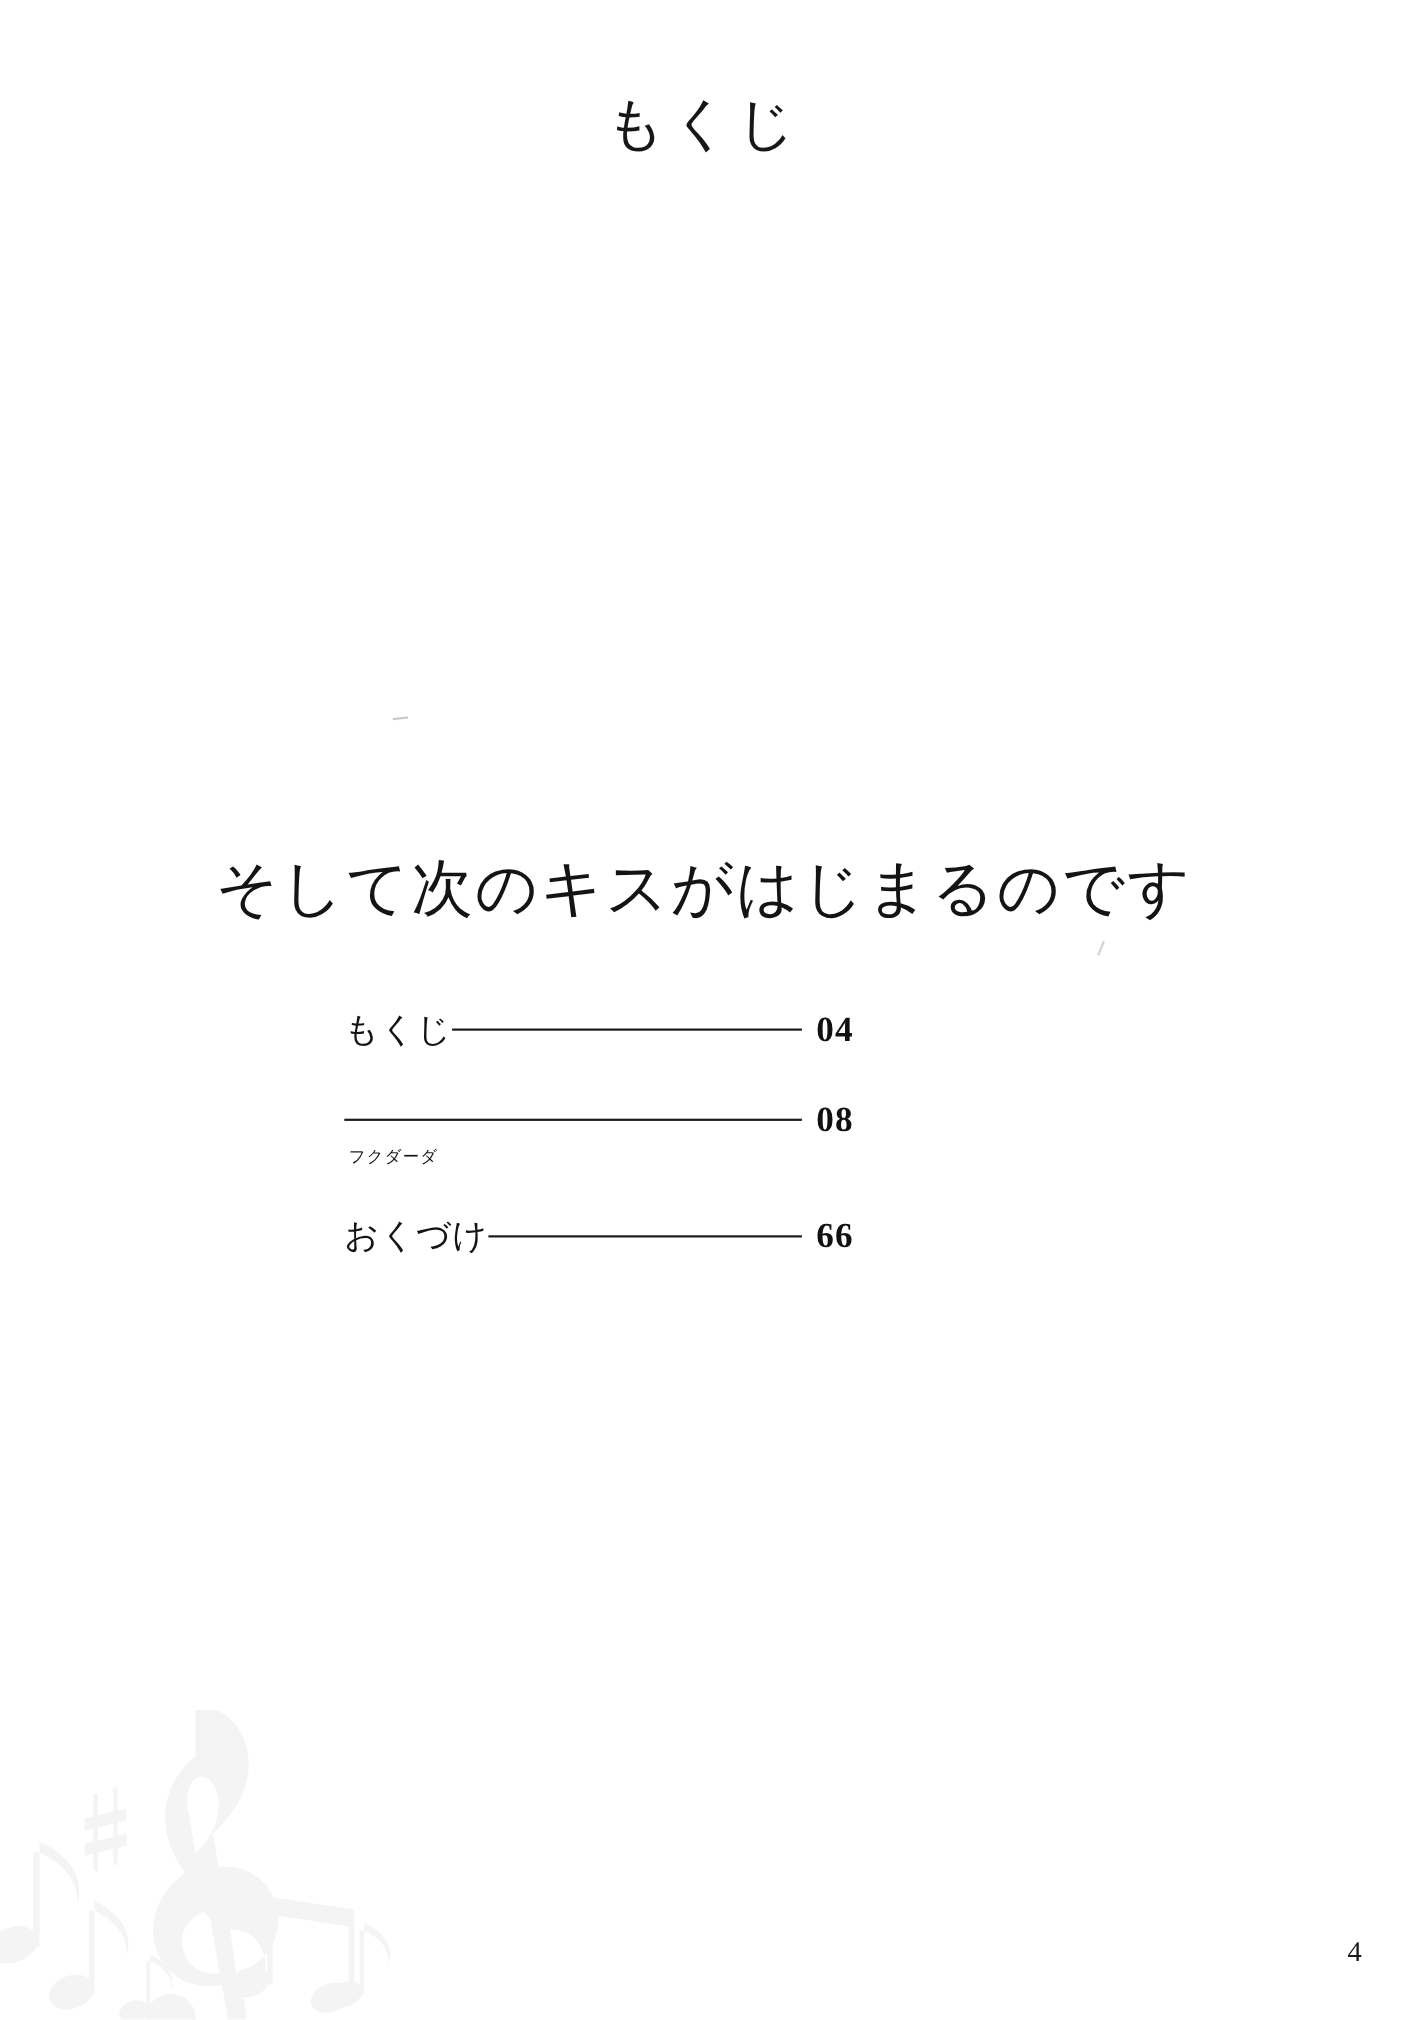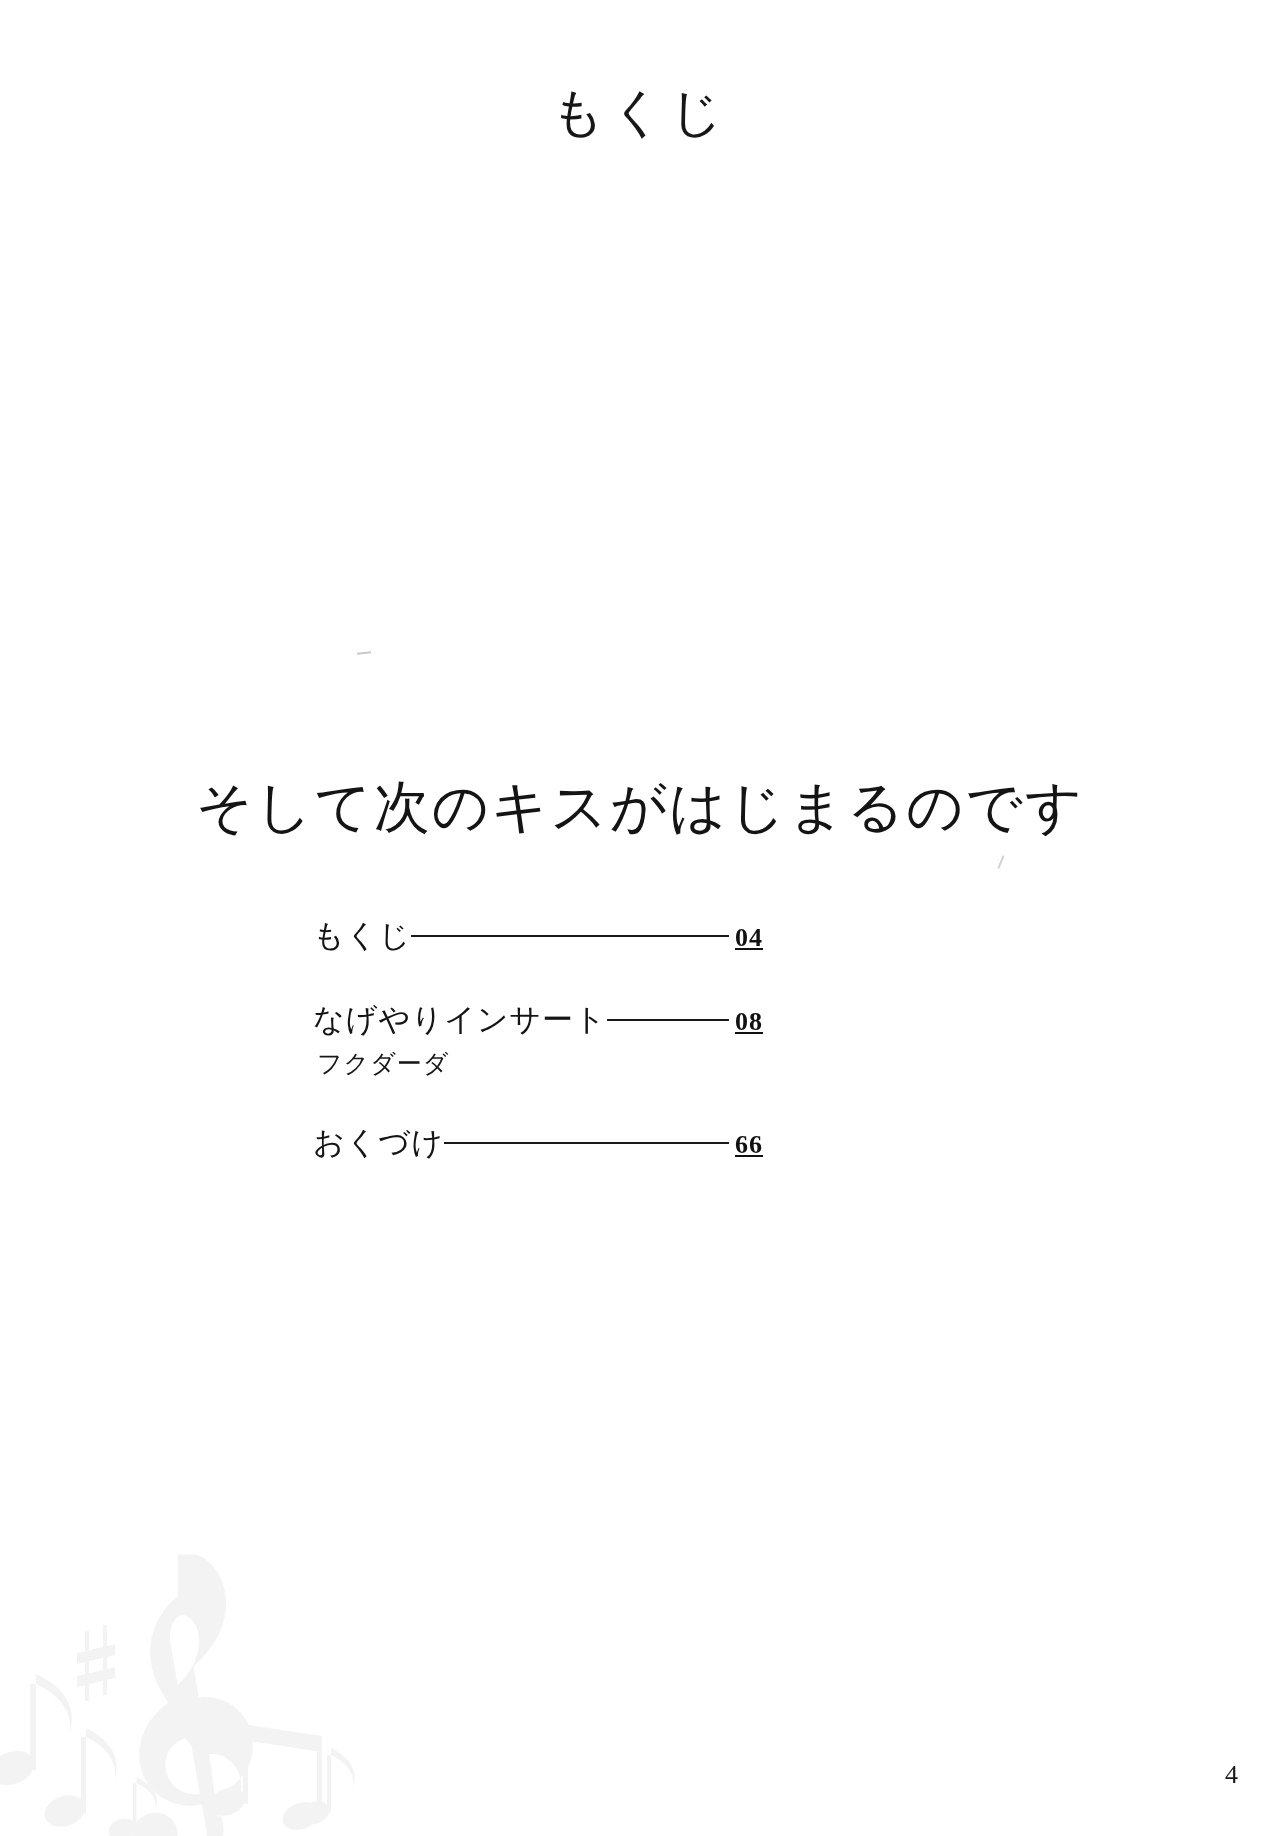--- a/index.html
+++ b/index.html
@@ -94,32 +94,31 @@
   }
   .toc-leader {
     flex: 1 1 auto;
     height: 0;
     border-bottom: 2.5px solid #1a1a1a;
     position: relative;
     top: -9px;
     margin: 0 6px 0 0;
   }
   .toc-page {
-    font-size: 26px;
+    font-size: 32px;
     font-family: "Liberation Serif", serif;
     font-weight: 700;
     letter-spacing: 1px;
     color: #111;
     white-space: nowrap;
     min-width: 48px;
-    text-align: left;
-    text-decoration: underline;
+    text-align: center;
   }
   .toc-author {
-    font-size: 25px;
+    font-size: 15px;
     font-family: "DejaVu Sans", sans-serif;
     letter-spacing: 1px;
     color: #171717;
     margin-top: 6px;
     margin-left: 4px;
   }
 
   
   .folio {
     position: absolute;
@@ -163,21 +162,20 @@
     <div class="toc-entry">
       <div class="toc-row">
         <span class="toc-label">もくじ</span>
         <span class="toc-leader"></span>
         <span class="toc-page">04</span>
       </div>
     </div>
 
     <div class="toc-entry">
       <div class="toc-row">
-        <span class="toc-label">なげやりインサート</span>
         <span class="toc-leader"></span>
         <span class="toc-page">08</span>
       </div>
       <div class="toc-author">フクダーダ</div>
     </div>
 
 
     <div class="toc-entry">
       <div class="toc-row">
         <span class="toc-label">おくづけ</span>

